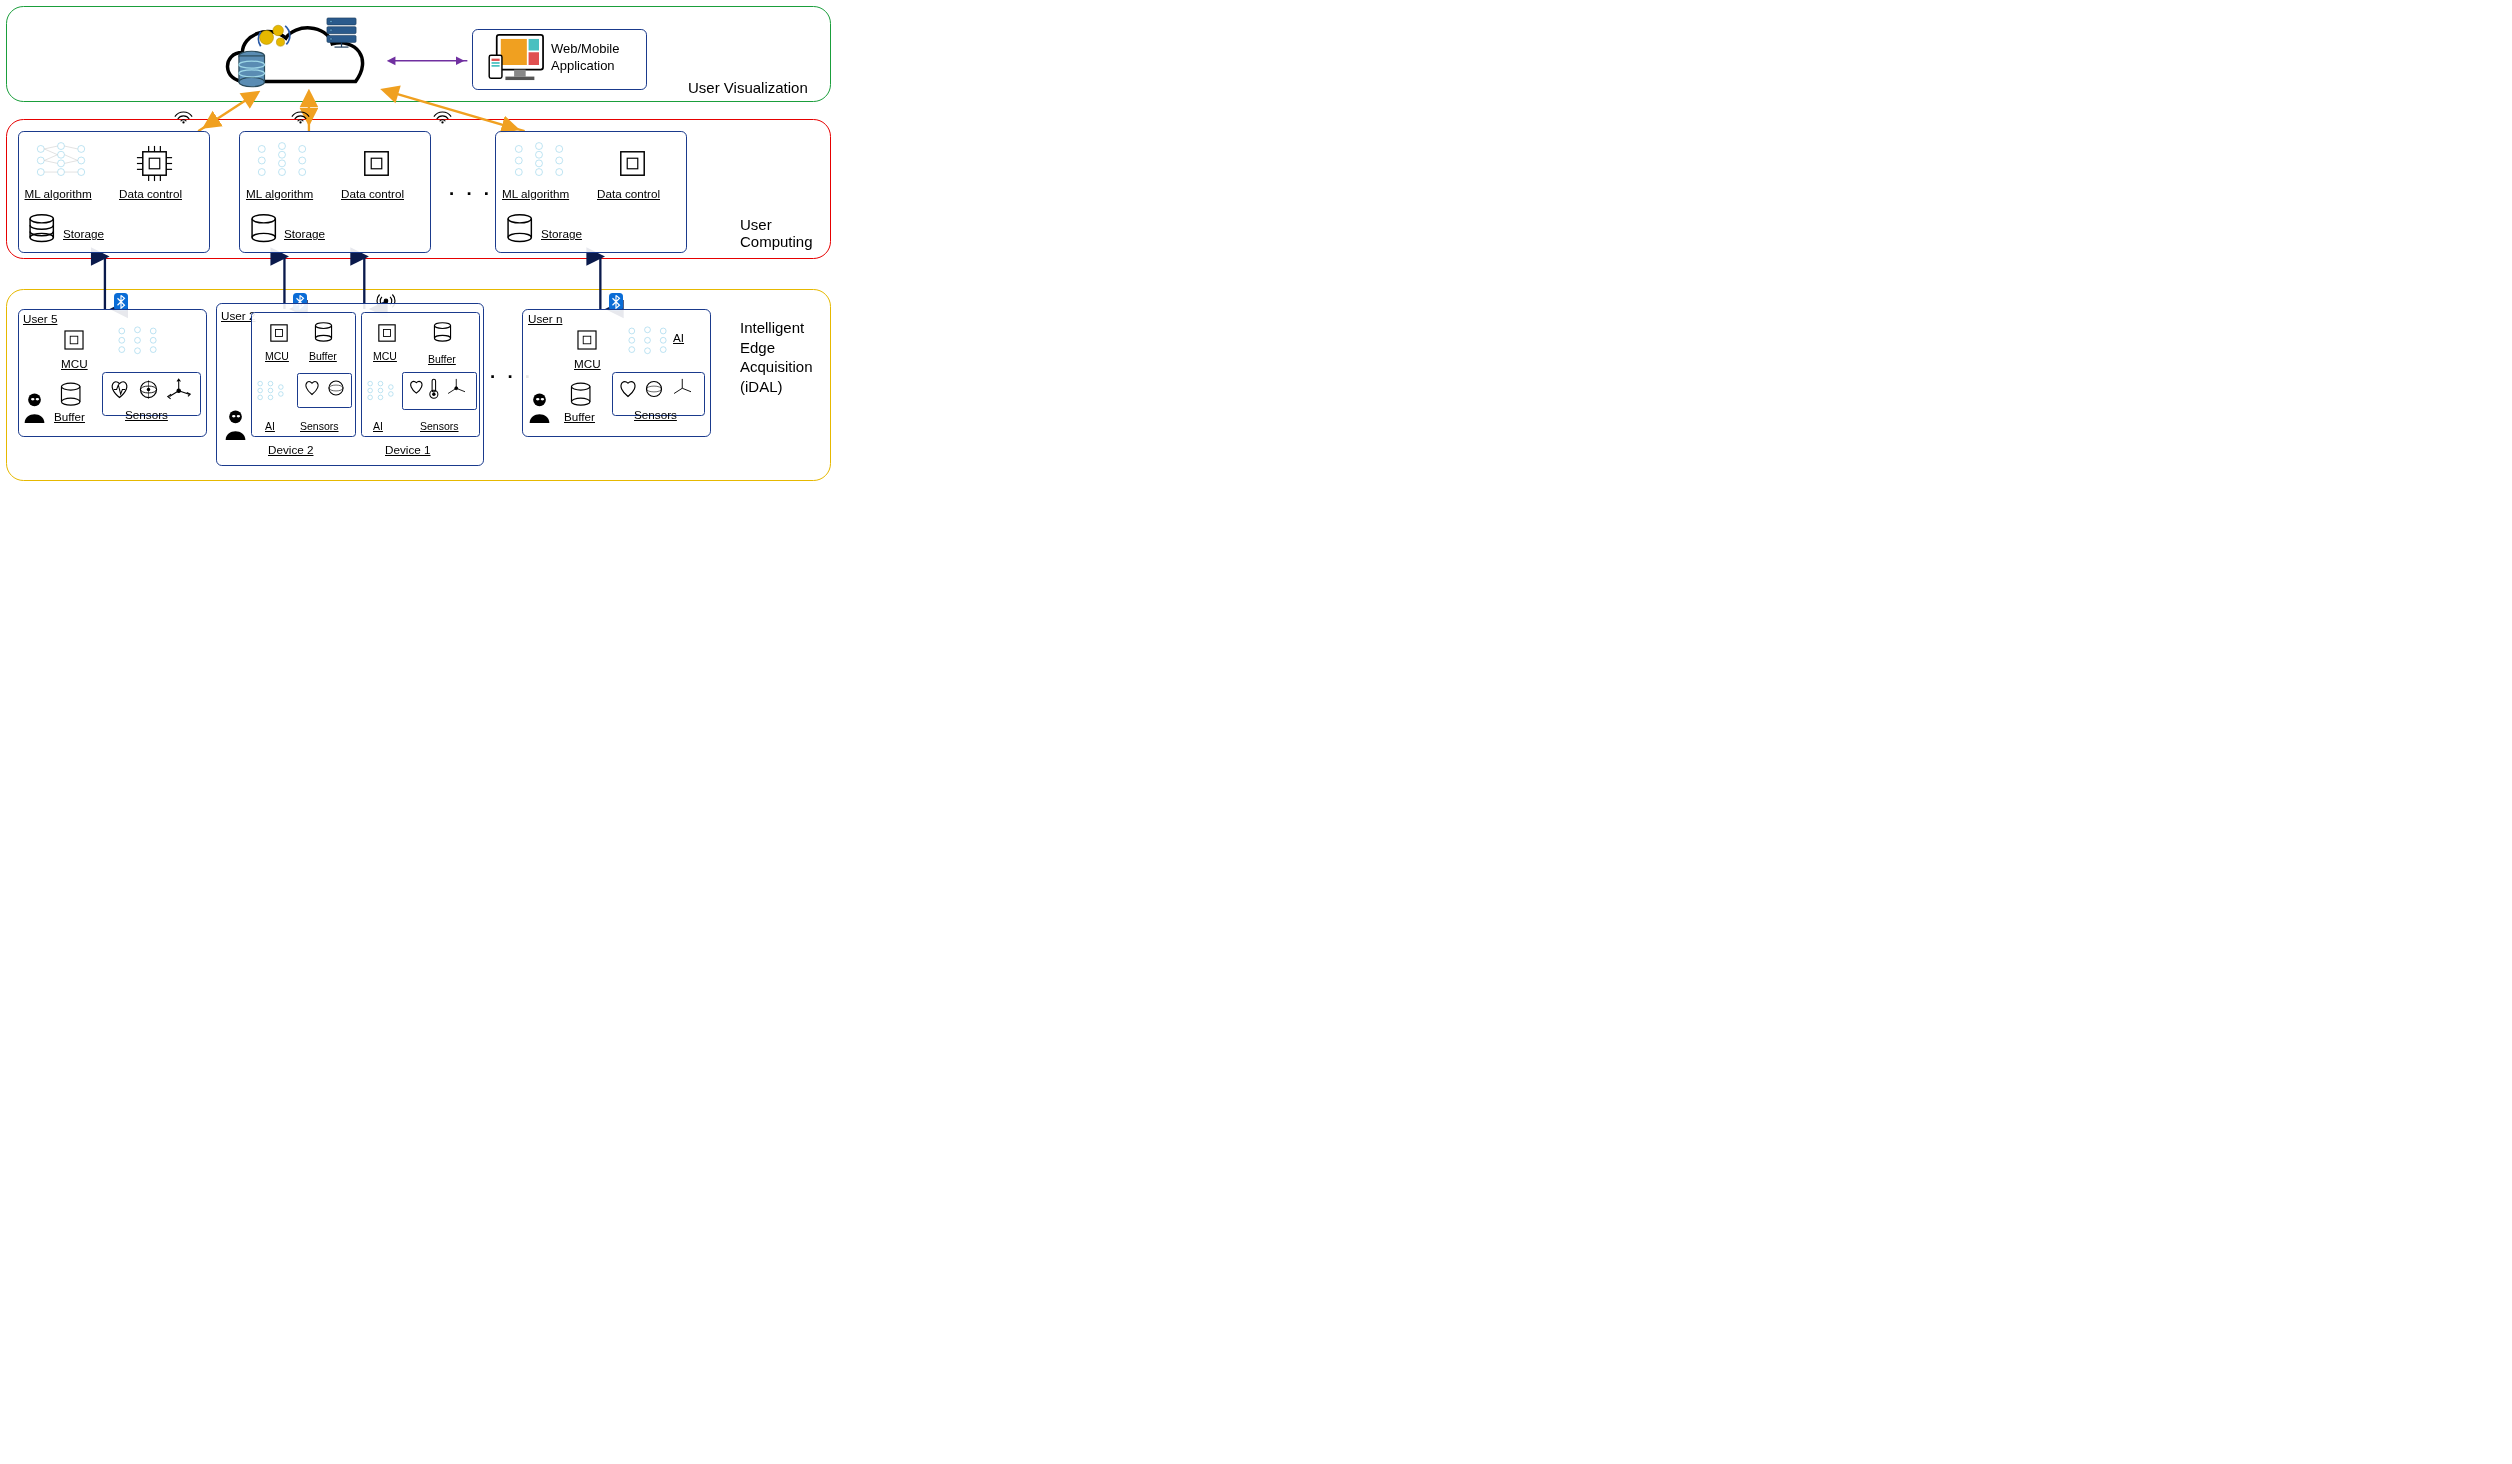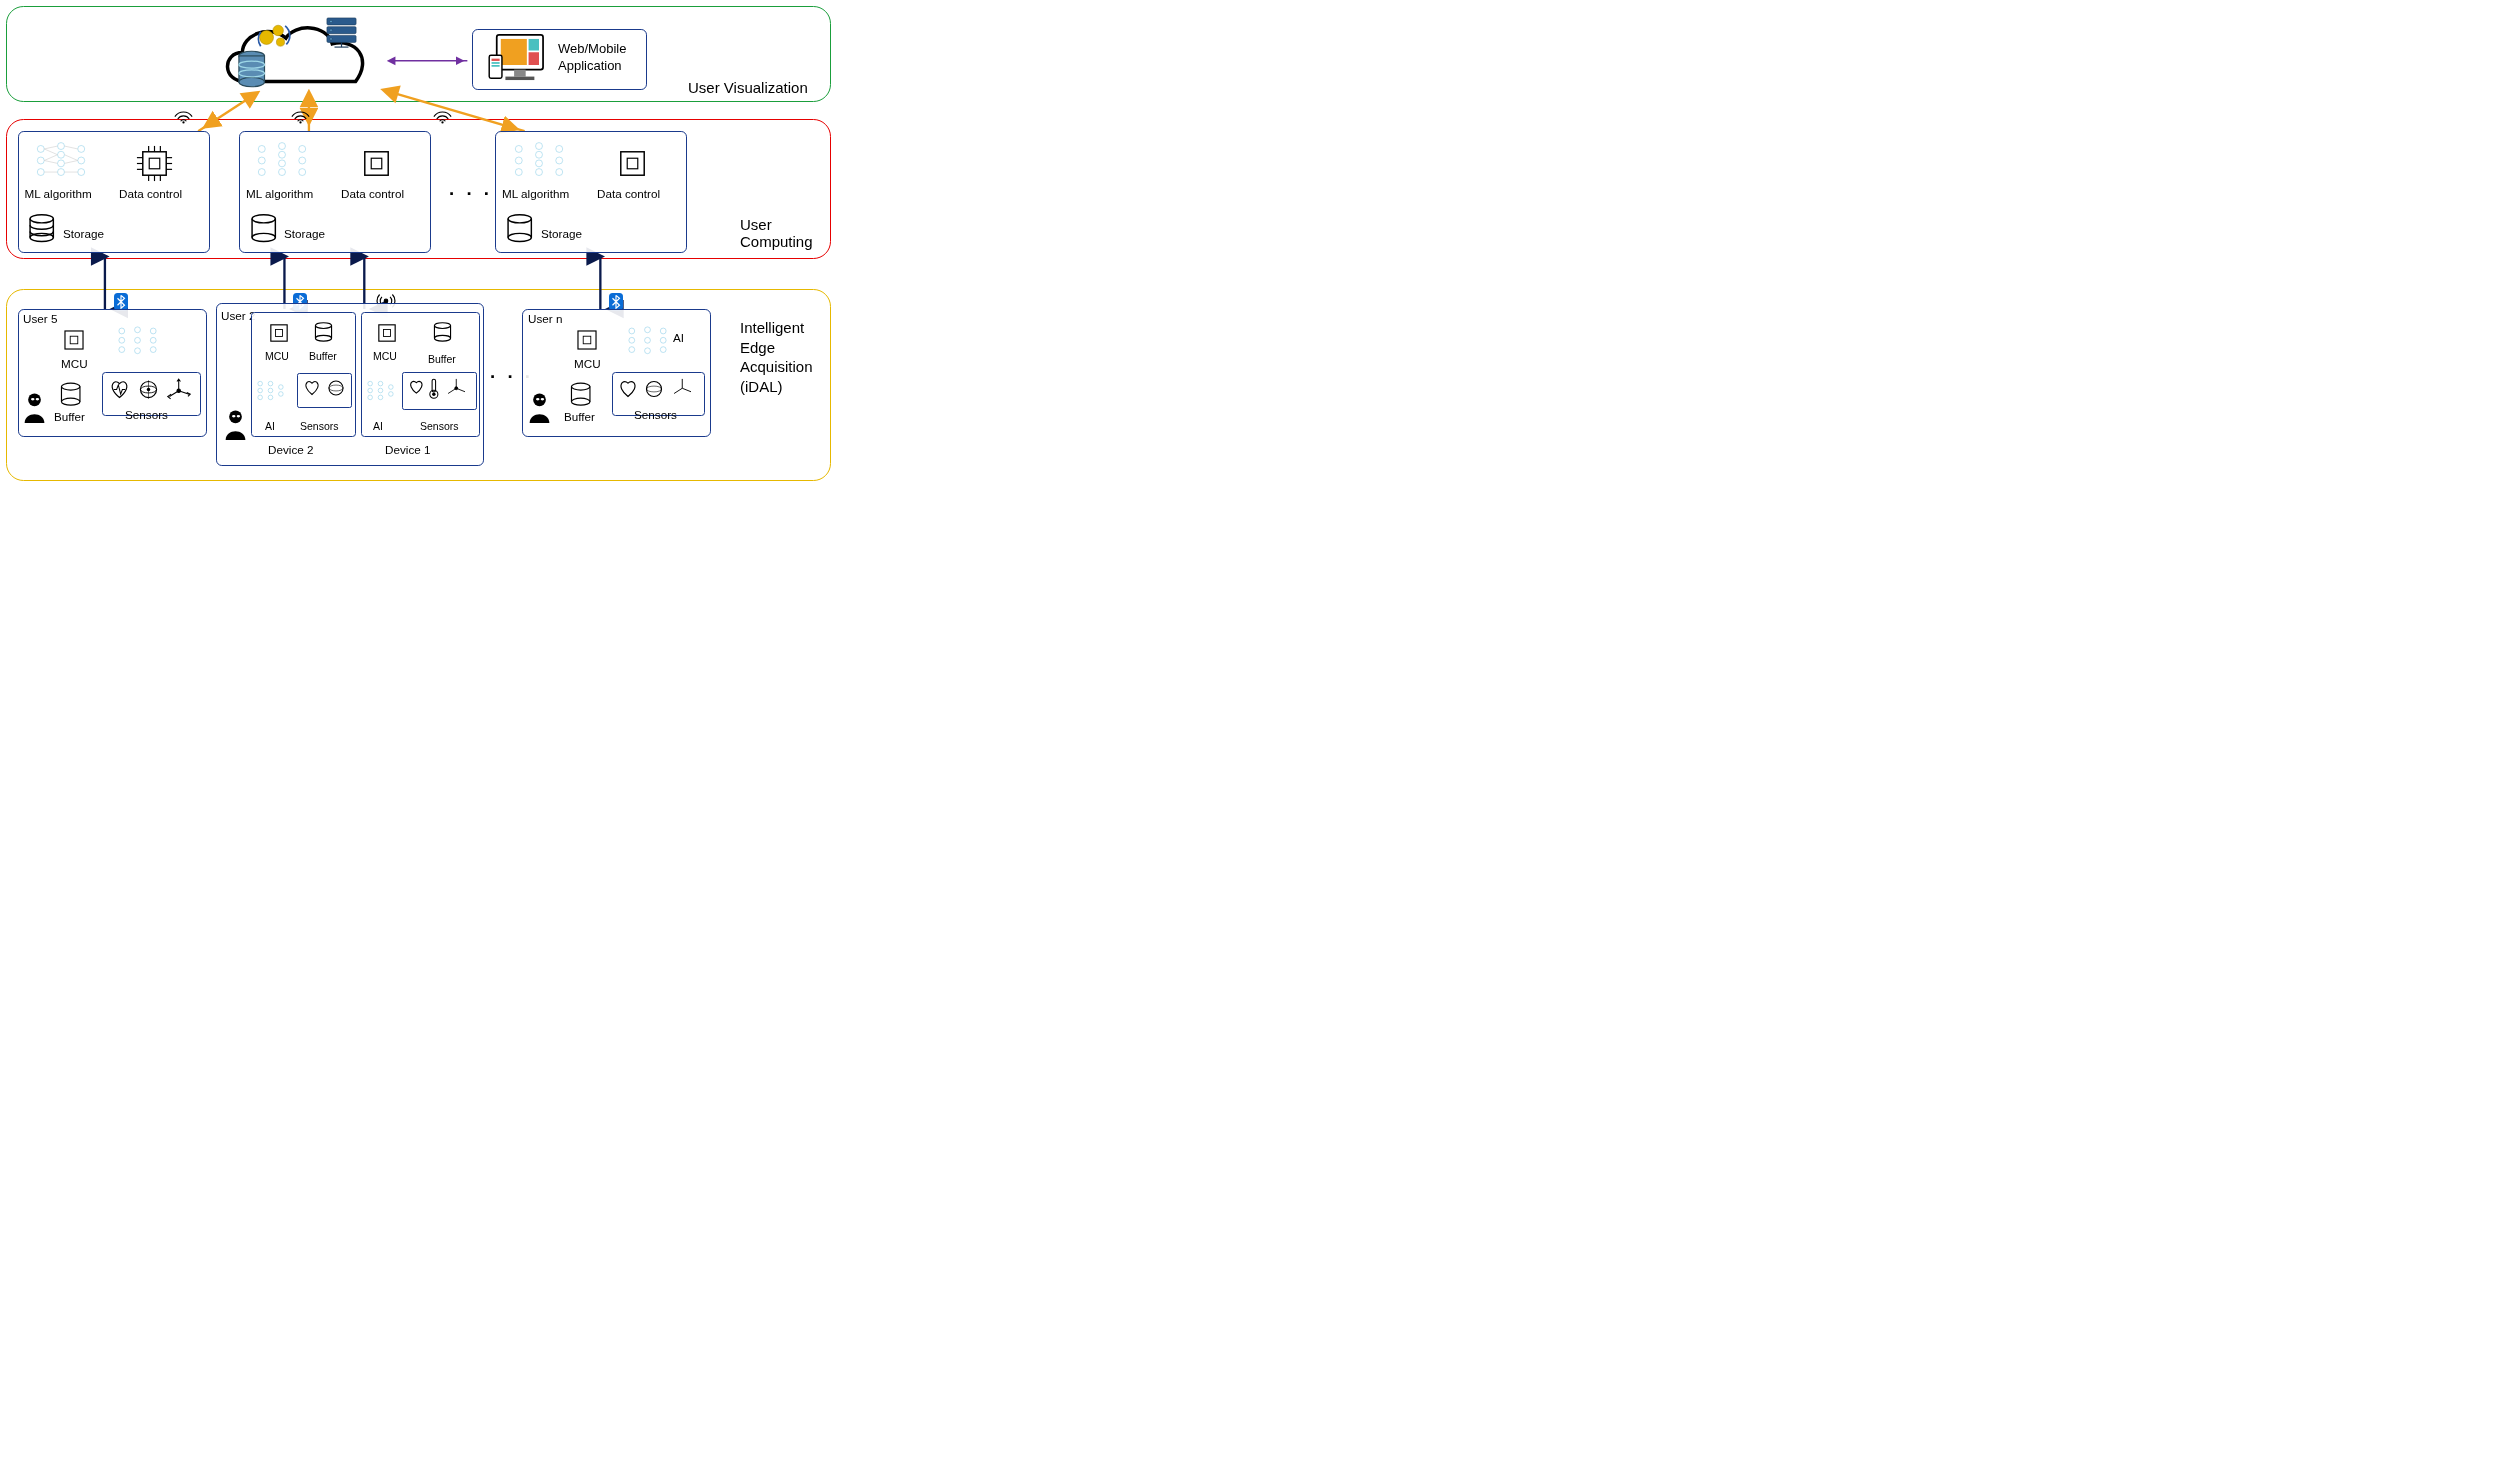--- a/index.html
+++ b/index.html
@@ -3,22 +3,22 @@
 <meta charset="utf-8">
 <style>
   * { box-sizing: border-box; margin: 0; padding: 0; }
   body { font-family: Arial, sans-serif; background: #fff; width: 837px; height: 488px; position: relative; }
   .layer { position: absolute; border-radius: 17.5px; }
   .layer-viz { border: 1.7px solid #1a9e3b; left: 5.8px; top: 5.8px; width: 825px; height: 96px; }
   .layer-edge { border: 1.7px solid #e60000; left: 5.8px; top: 119px; width: 825px; height: 140px; }
   .layer-idal { border: 1.7px solid #e6b800; left: 5.8px; top: 289px; width: 825px; height: 192px; }
   .layer-label { position: absolute; font-size: 15px; color: #000; }
   .box { position: absolute; border: 0.9px solid #1a3a8c; border-radius: 5.8px; background: rgba(255,255,255,0.9); }
-  .sub-label { font-size: 13px; position: absolute; margin-left: 7px; }
-  .mini-label { font-size: 11.7px; position: absolute; }
+  .sub-label { font-size: 13px; position: absolute; }
+  .mini-label { font-size: 11.7px; position: absolute; text-decoration: underline; }
   .ellipsis { position: absolute; font-size: 18.7px; font-weight: bold; letter-spacing: 3.5px; }
   .icon-wrap { position: absolute; }
   svg { display: block; }
 </style>
 </head>
 <body>
 
 <div class="layer layer-viz"></div>
 <div class="layer layer-edge"></div>
 <div class="layer layer-idal"></div>

